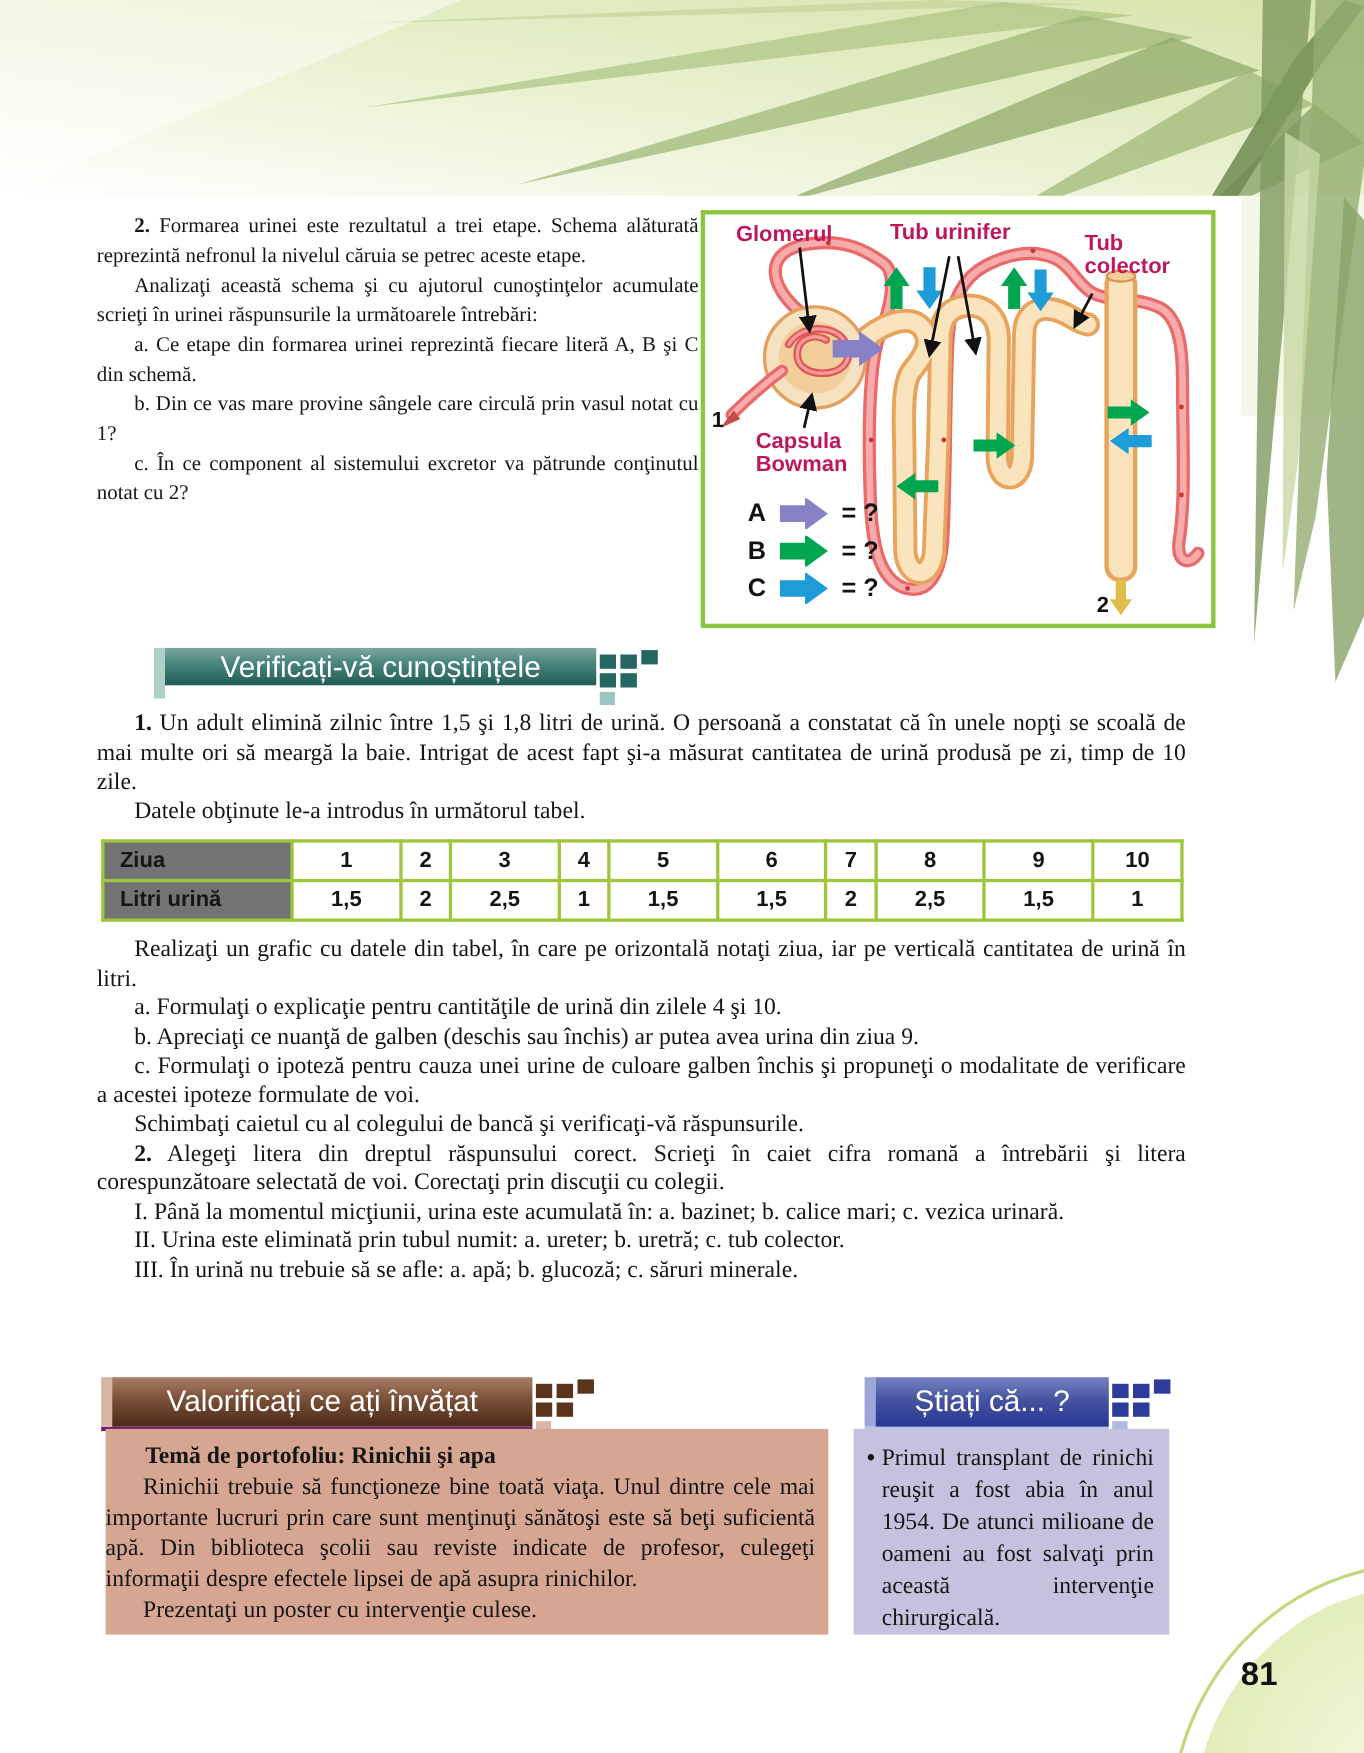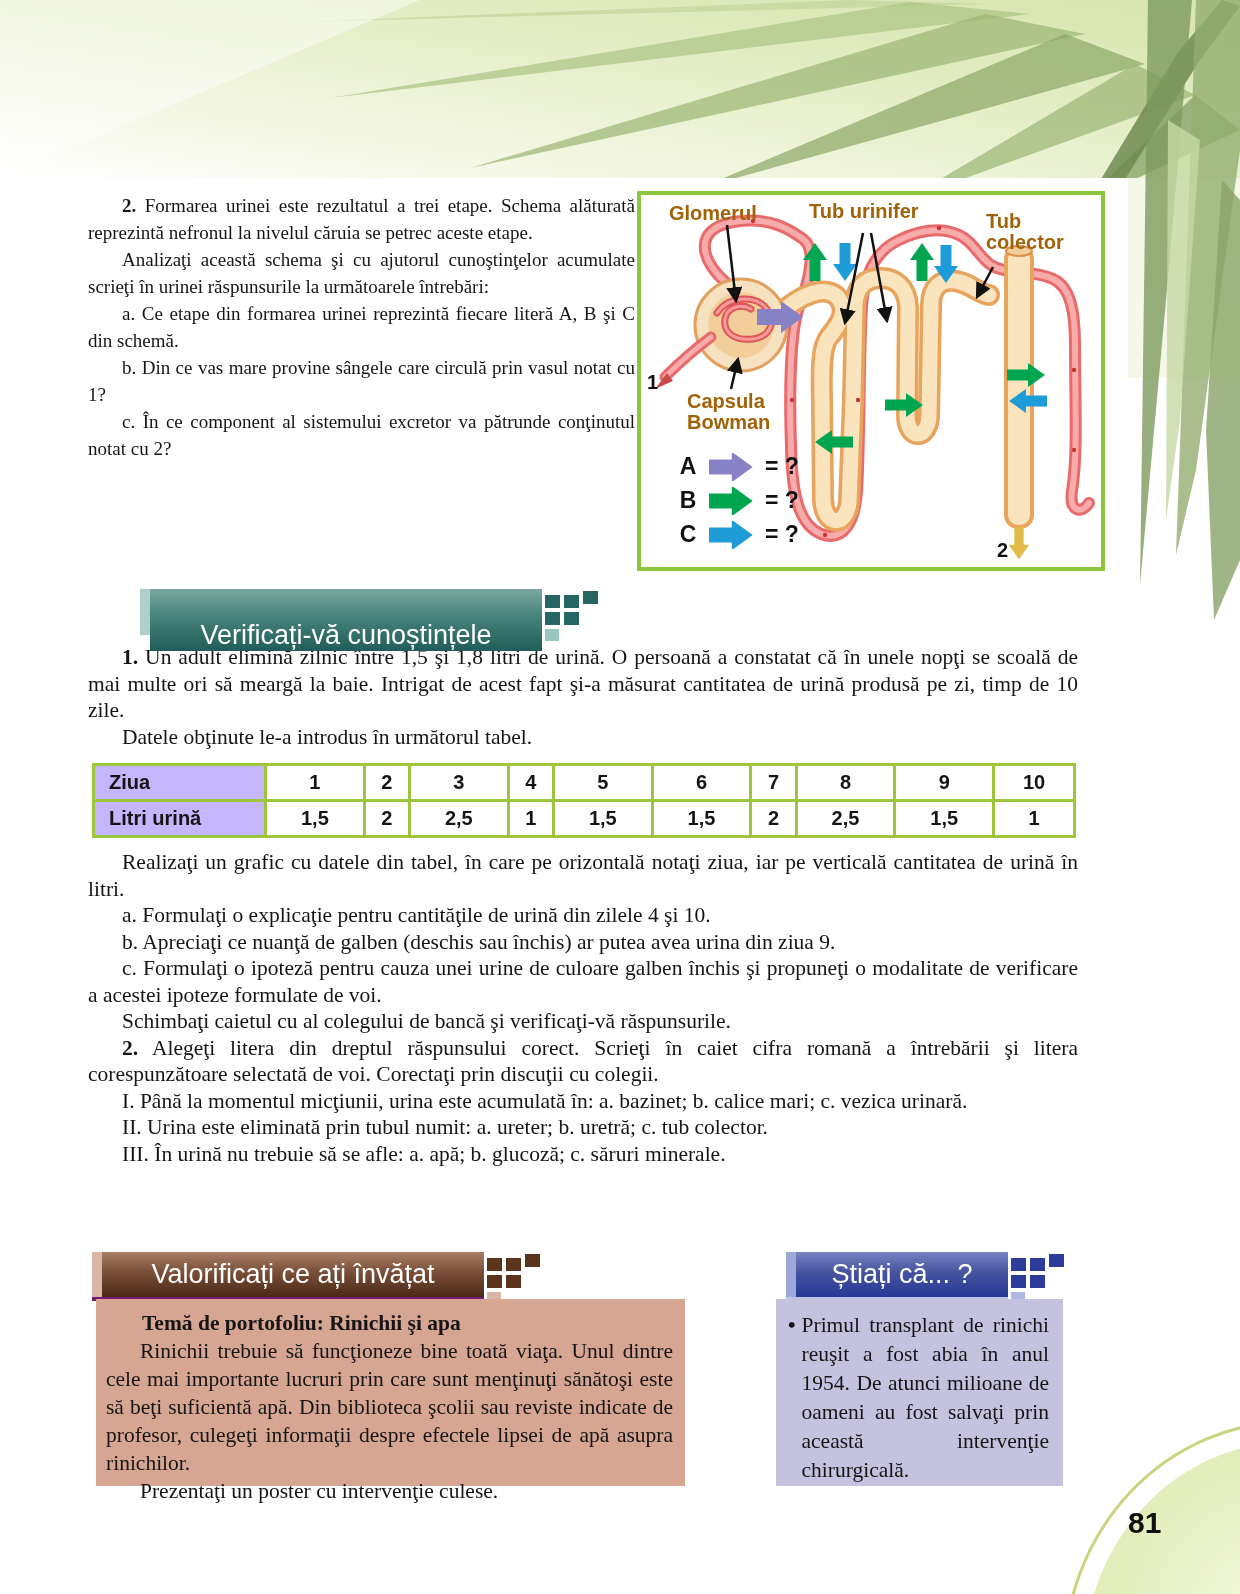--- a/index.html
+++ b/index.html
@@ -13,54 +13,54 @@
   .main{position:absolute;left:88px;top:644px;width:990px;font-size:21.5px;line-height:26.5px;text-align:justify;}
   p.t{margin:0;}
   .ind{text-indent:34px;}
   .mt4{margin-top:5px;}
   .mt20{margin-top:23px;}
 
   
   table.utable{border-collapse:collapse;width:984px;margin:13px 0 11px 4px;
                font-family:"Liberation Sans",sans-serif;font-weight:bold;font-size:20px;}
   table.utable td{border:3px solid #9DC63B;height:33px;text-align:center;background:#fff;padding:0;}
-  table.utable td.hcell{background:#c4b5fd;text-align:left;padding-left:14px;}
+  table.utable td.hcell{background:#737373;text-align:left;padding-left:14px;}
 
   
   .band{position:absolute;display:flex;align-items:flex-start;z-index:1;}
   .band-core{display:flex;}
   .band-strip{width:10px;}
   .band-bar{display:flex;align-items:center;justify-content:center;color:#fff;
             font-family:"Liberation Sans",sans-serif;font-size:27px;}
   .band-squares{margin-left:3px;}
   .teal  .band-strip{background:#AFD0CA;height:46px;}
-  .teal  .band-bar{background:linear-gradient(180deg,#7BA8A0 0%,#4A857E 40%,#215D58 100%);width:392px;height:62px;align-items:flex-end;}
+  .teal  .band-bar{background:linear-gradient(180deg,#7BA8A0 0%,#4A857E 40%,#215D58 100%);width:392px;height:34px;}
   .teal  .sq{fill:#266662}.teal .sql{fill:#9CC7C1}
   .brown .band-core{border-bottom:4px solid #701a75;}
   .brown .band-strip{background:#D9B5A5;height:45px;}
   .brown .band-bar{background:linear-gradient(180deg,#A97E66 0%,#7A4F38 45%,#4A2917 100%);width:382px;height:45px;}
   .brown .sq{fill:#5B341E}.brown .sql{fill:#D9B5A5}
   .blue  .band-core{border-bottom:3px solid #BCC2E4;}
   .blue  .band-strip{background:#9CA8DA;height:45px;}
   .blue  .band-bar{background:linear-gradient(180deg,#7583C2 0%,#46549F 45%,#273795 100%);width:212px;height:45px;}
   .blue  .sq{fill:#2D3C9B}.blue .sql{fill:#AEB8E0}
 
   
   .box{position:absolute;z-index:1;box-sizing:border-box;font-size:21.5px;line-height:28px;text-align:justify;}
-  .box.portfolio{left:96px;top:1299px;width:589px;height:187px;background:#D6A693;padding:10px 12px 0 10px;}
+  .box.portfolio{left:96px;top:1299px;width:657px;height:187px;background:#D6A693;padding:10px 12px 0 0;}
   .pf-title{margin:0;text-indent:36px;font-weight:bold;}
   .box.stiati{left:776px;top:1299px;width:287px;height:187px;background:#C4C2DF;padding:12px 14px 0 12px;line-height:29px;}
   .bullet-row{display:flex;gap:6px;}
   .bullet{font-weight:bold;line-height:29px;}
 
   
   .diagram{position:absolute;left:637px;top:191px;width:460px;height:372px;background:#fff;
            border:4px solid #8CC63E;z-index:1;}
   .dlabel{position:absolute;font-family:"Liberation Sans",sans-serif;font-weight:bold;
-          font-size:20px;line-height:21px;color:#a16207;white-space:nowrap;}
+          font-size:20px;line-height:21px;color:#be185d;white-space:nowrap;}
   .dmark{position:absolute;font-family:"Liberation Sans",sans-serif;font-weight:bold;
          font-size:20px;color:#111;}
   .legend{position:absolute;left:36px;top:258px;display:flex;flex-direction:column;gap:7px;}
   .legend-row{display:flex;align-items:center;gap:9px;height:27px;
               font-family:"Liberation Sans",sans-serif;font-weight:bold;font-size:23px;color:#111;}
   .legend-letter{width:22px;text-align:center;}
 
   
   .pagenum{position:absolute;left:1128px;top:1506px;width:72px;z-index:1;
            font-family:"Liberation Sans",sans-serif;font-weight:bold;font-size:30px;color:#111;}

